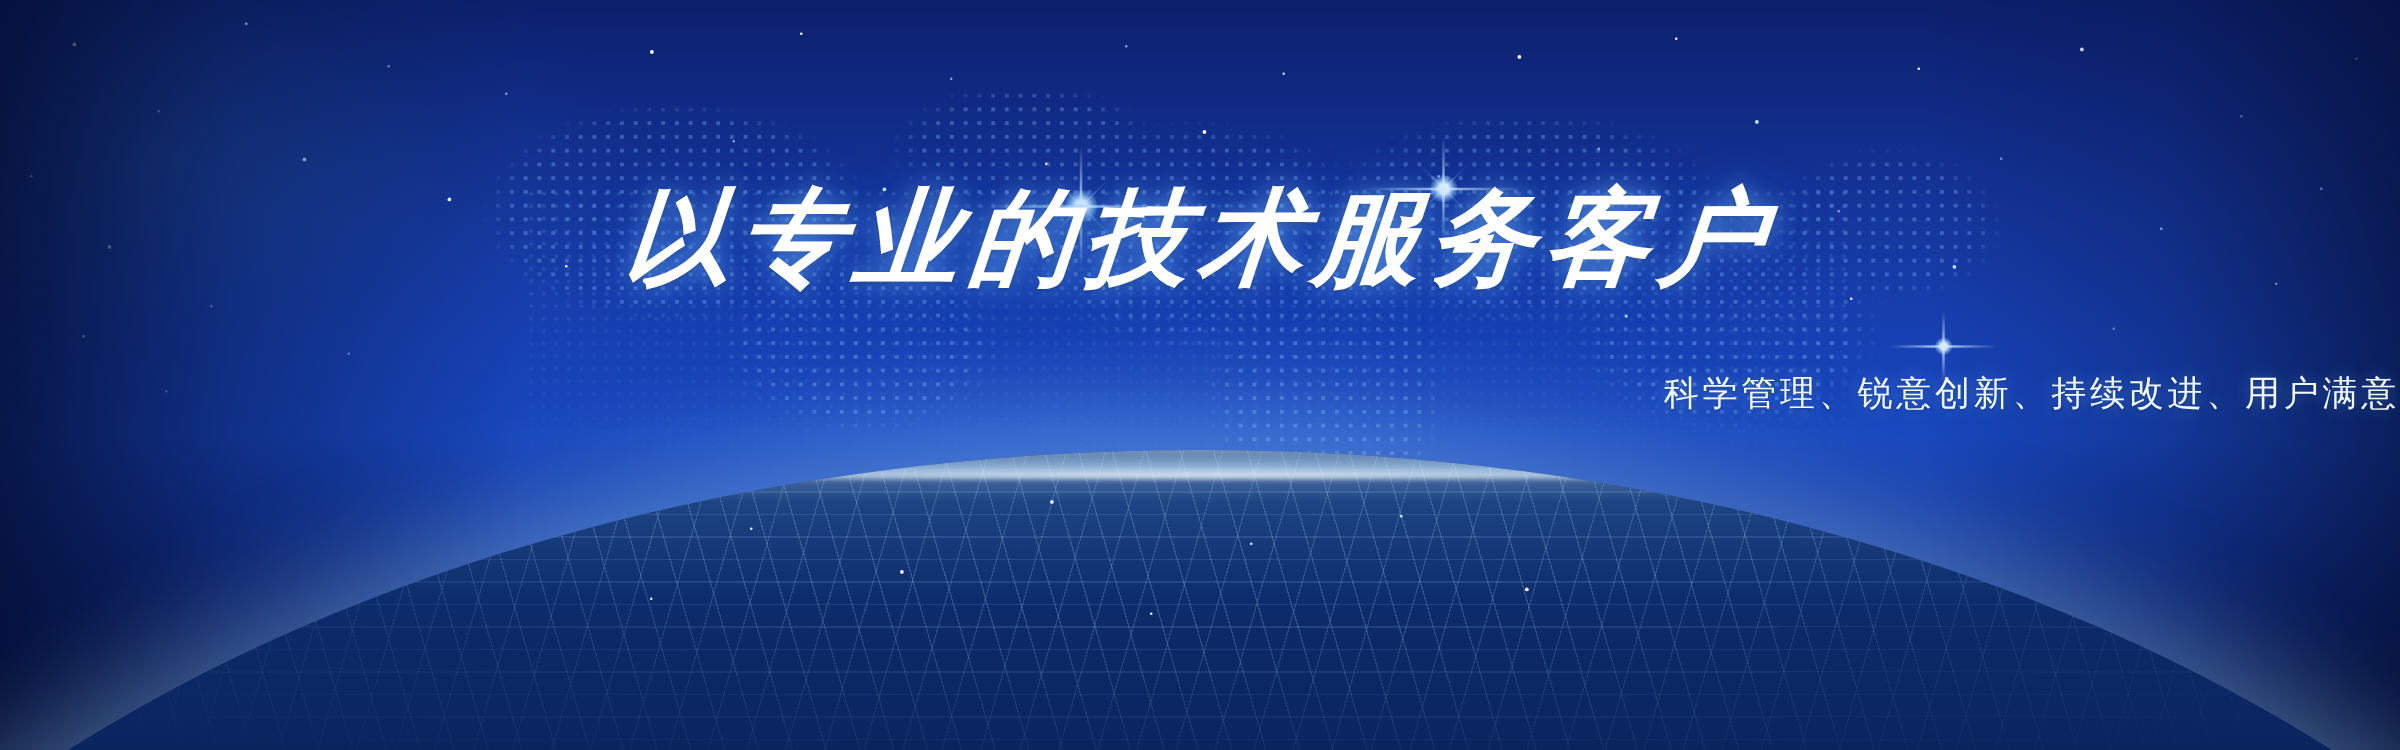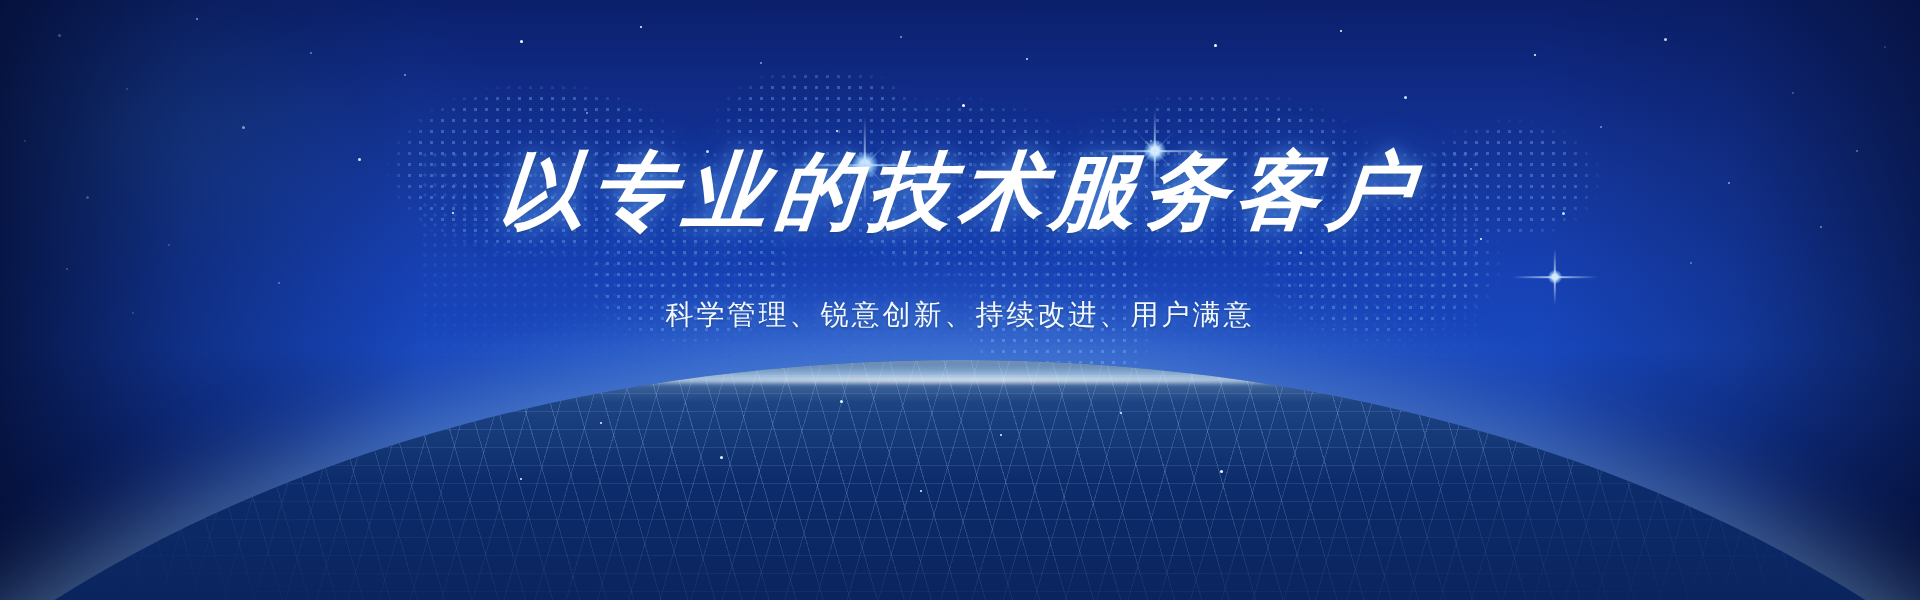--- a/index.html
+++ b/index.html
@@ -143,21 +143,21 @@
     letter-spacing:8px;
     font-family:"Liberation Serif","DejaVu Serif",serif;
     font-style:italic;
     font-weight:700;
     text-shadow:0 0 18px rgba(120,190,255,0.55), 0 0 42px rgba(60,140,255,0.35), 0 2px 4px rgba(0,20,70,0.45);
     white-space:nowrap;
     transform:skewX(-5deg);
   }
   .subtitle{
     position:absolute;left:0;top:296px;width:1920px;
-    text-align:center;
+    text-align:right;
     color:#f2f8ff;
     font-size:28px;
     letter-spacing:3px;
     font-weight:400;
     text-shadow:0 0 12px rgba(120,190,255,0.45), 0 1px 3px rgba(0,20,70,0.5);
     white-space:nowrap;
   }
 </style>
 </head>
 <body>

